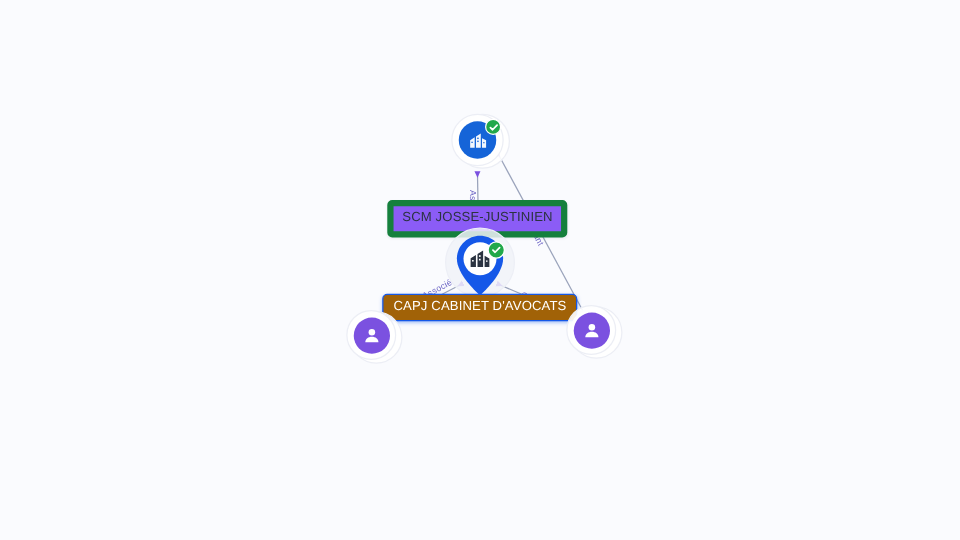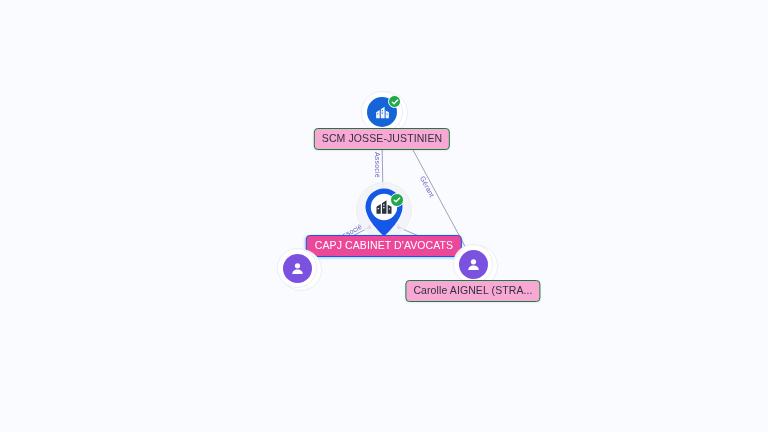--- a/index.html
+++ b/index.html
@@ -85,27 +85,28 @@
     position: absolute;
     transform: translateX(-50%);
     white-space: nowrap;
     font-size: 10.5px;
     line-height: 1;
     padding: 4px 7px 5px 7px;
     border-radius: 4px;
     letter-spacing: 0.1px;
   }
   .label.plain {
-    background: #f9a8d4;
+    background: #8b5cf6;
     color: #2b3340;
-    border: 1px solid #15803d;
+    border: 5px solid #15803d;
     box-shadow: 0 1px 2px rgba(25,40,80,0.07);
+    margin-top: 32px;
   }
   .label.primary {
-    background: #ec4899;
+    background: #a16207;
     color: #ffffff;
     border: 1px solid #1558e8;
     box-shadow: 0 1px 3px rgba(21,88,232,0.35);
     font-size: 10.5px;
     padding: 4px 8px 5px 8px;
   }
 
   
   .edge-label {
     position: absolute;
@@ -210,15 +211,14 @@
     <div class="halo" style="left:0px; top:0px; width:40px; height:40px;"></div>
     <div class="person-circle" style="position:absolute; left:-14px; top:-14px;">
       <span>
         <svg viewBox="0 0 24 24" aria-hidden="true">
           <circle cx="12" cy="8.2" r="3.7" fill="#ffffff"></circle>
           <path d="M4.6 19.6c0-3.9 3.3-6.3 7.4-6.3s7.4 2.4 7.4 6.3z" fill="#ffffff"></path>
         </svg>
       </span>
     </div>
   </div>
-  <div class="label plain" style="left:473px; top:280px;">Carolle AIGNEL (STRA...</div>
 
 </div>
 
 </body></html>

